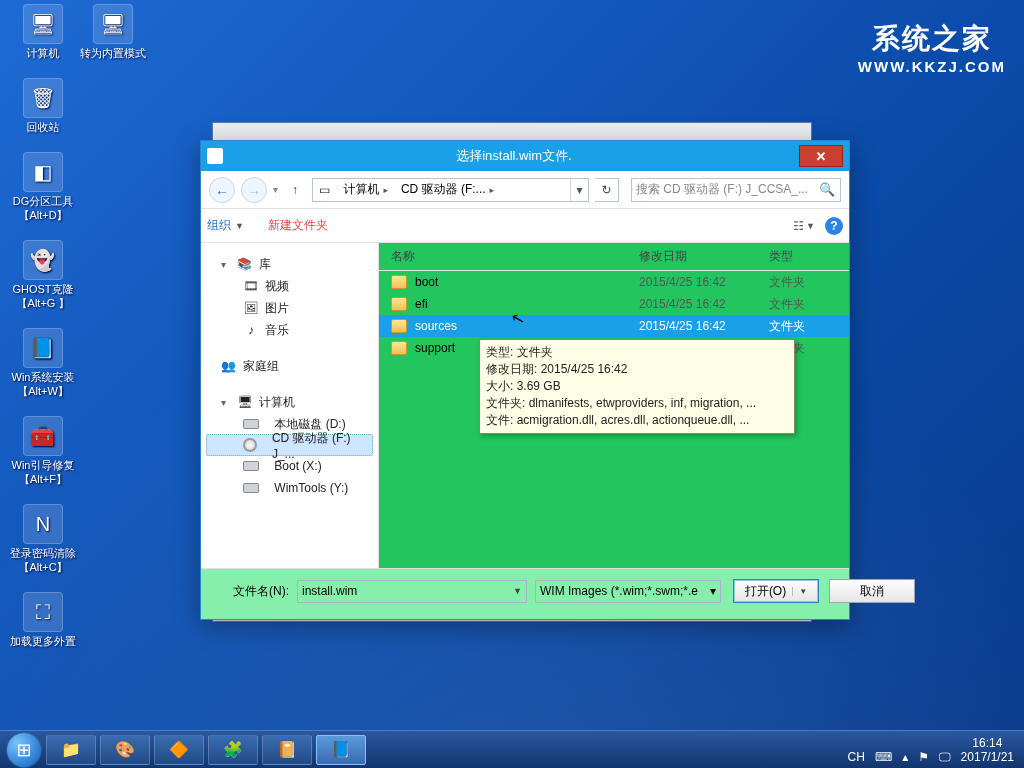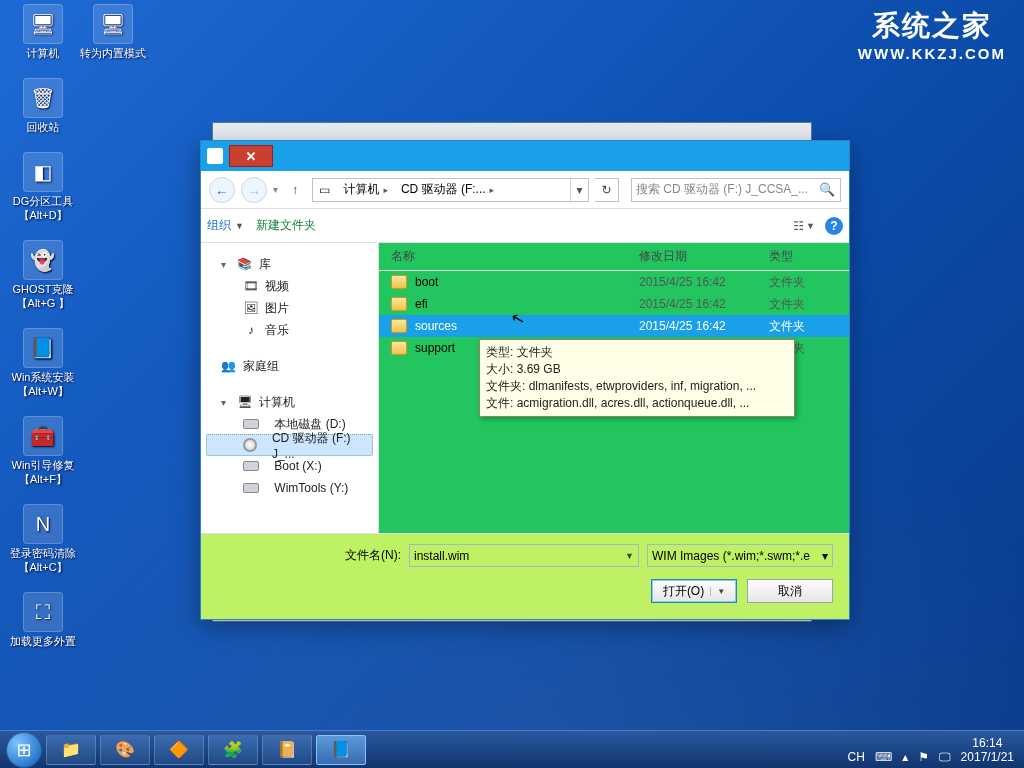--- a/index.html
+++ b/index.html
@@ -1,21 +1,21 @@
 <!DOCTYPE html>
 <html><head>
 <meta charset="utf-8">
 <style>
 *{box-sizing:border-box;margin:0;padding:0;font-family:"Microsoft YaHei",Tahoma,sans-serif;font-size:12px}
 html,body{width:1024px;height:768px;overflow:hidden}
 .desktop{width:1024px;height:768px;background:linear-gradient(135deg,#1e6ad4 0%,#0a4aa8 60%,#0a3a8a 100%);position:relative}
 .rays{position:absolute;inset:0;background:
  radial-gradient(circle at 50% 120%,rgba(255,255,255,.10),transparent 60%);
  pointer-events:none}
-.watermark{position:absolute;top:7px;right:18px;color:#fff;text-align:center;font-weight:bold}
+.watermark{position:absolute;top:20px;right:18px;color:#fff;text-align:center;font-weight:bold}
 .watermark .l1{font-size:28px;letter-spacing:2px}
 .watermark .l2{font-size:15px;letter-spacing:2px}
 .icons{position:absolute;left:8px;top:4px;display:flex;flex-direction:column;gap:18px}
 .icons2{position:absolute;left:78px;top:4px;display:flex;flex-direction:column;gap:18px}
 .dicon{width:70px;text-align:center;color:#fff;text-shadow:1px 1px 2px #003;cursor:default}
 .dicon .g{width:40px;height:40px;margin:0 auto 2px;background:rgba(255,255,255,.15);border:1px solid rgba(255,255,255,.2);border-radius:4px;display:flex;align-items:center;justify-content:center;font-size:20px}
 .dicon .t{font-size:11px;line-height:14px;white-space:pre-line}
 .taskbar{position:absolute;bottom:0;left:0;right:0;height:38px;background:linear-gradient(#2a58a0,#11356e);border-top:1px solid #4a7dc4;display:flex;align-items:center;padding:0 6px;color:#fff}
 .start{width:36px;height:36px;border-radius:50%;background:radial-gradient(circle at 30% 30%,#7ac3ff,#0a5dbb);border:1px solid #2a5a9a;display:flex;align-items:center;justify-content:center;color:#fff;font-size:18px}
 .tbtn{width:50px;height:30px;margin-left:4px;background:linear-gradient(#3a6bb0,#214a85);border:1px solid rgba(255,255,255,.2);border-radius:2px;display:flex;align-items:center;justify-content:center;font-size:16px}
@@ -67,21 +67,21 @@
 .row .fold{width:16px;height:14px;background:linear-gradient(#ffe69a,#f2c14e);border:1px solid #cc9a1e;border-radius:2px;margin-right:8px}
 .row .nm{width:224px}
 .row .dt{width:130px;color:#555}
 .row .tp{color:#555}
 .row.sel{background:#1aa0e8;color:#fff}
 .row.sel .dt,.row.sel .tp{color:#fff}
 
 .tooltip{position:absolute;left:100px;top:96px;width:316px;background:#ffffe8;border:1px solid #8a8a60;padding:4px 6px;color:#222;line-height:17px;box-shadow:2px 2px 5px rgba(0,0,0,.3)}
 .cursor{position:absolute;left:132px;top:66px;font-size:16px;color:#000;transform:rotate(-15deg)}
 
-.footer{border-top:1px solid #e0e0e0;padding:10px 16px 16px;display:flex;flex-direction:column;gap:12px;background:#bef264}
+.footer{border-top:1px solid #e0e0e0;padding:10px 16px 16px;display:flex;flex-direction:row;gap:12px;background:#86efac}
 .fn-row{display:flex;align-items:center;gap:8px}
 .fn-label{width:64px;text-align:right}
 .fn-input{width:230px;height:23px;border:1px solid #aab5c4;padding:0 4px;display:flex;align-items:center;justify-content:space-between}
 .fn-input .dd{font-size:9px;color:#444}
 .filter{width:186px;height:23px;border:1px solid #aab5c4;padding:0 4px;display:flex;align-items:center;justify-content:space-between;overflow:hidden;white-space:nowrap}
 .btnrow{display:flex;justify-content:flex-end;gap:10px}
 .wbtn{width:86px;height:24px;border:1px solid #9aa5b4;background:linear-gradient(#fdfdfd,#e6e6e6);display:flex;align-items:center;justify-content:center;gap:4px}
 .wbtn.def{border:1px solid #2a84c9;box-shadow:inset 0 0 0 1px #8ac8f0}
 .wbtn .tri{font-size:8px;color:#444;border-left:1px solid #bbb;padding-left:6px;margin-left:2px}
 
@@ -142,20 +142,21 @@
         <div class="g">🖥</div>
         <div class="t">转为内置模式</div>
       </div>
     </div>
 
   <div class="hidden-window"></div>
 
   <div class="dialog">
     <div class="titlebar">
       <div class="ticon"></div>
+      <div class="ttext">选择install.wim文件.</div>
       <div class="closebtn">✕</div>
     </div>
 
     <div class="navrow">
       <div class="navbtn">←</div>
       <div class="navbtn dis">→</div>
       <span class="chev">▾</span>
       <div class="uparrow">↑</div>
       <div class="addrbox">
         <div class="seg">
@@ -174,21 +175,21 @@
       </div>
       <div class="refresh">↻</div>
       <div class="searchbox">
         <span>搜索 CD 驱动器 (F:) J_CCSA_...</span>
         <span class="sicon">🔍</span>
       </div>
     </div>
 
     <div class="toolbar">
       <span class="org"><span>组织</span><span class="tri">▼</span></span>
-      <span style="margin-left:12px;color:#15803d">新建文件夹</span>
+      <span style="margin-left:24px;color:#ef4444">新建文件夹</span>
       <div class="right">
         <span class="viewbtn">☷ <span style="font-size:9px">▼</span></span>
         <span class="help">?</span>
       </div>
     </div>
 
     <div class="body">
       <div class="side">
         <div class="grp">
           <div class="node">
@@ -258,20 +259,21 @@
               <span class="nm">support</span>
               <span class="dt">2015/4/25 16:42</span>
               <span class="tp">文件夹</span>
             </div>
           </div>
 
         <div class="cursor">↖</div>
 
         <div class="tooltip">
           <div>类型: 文件夹</div>
+          <div>修改日期: 2015/4/25 16:42</div>
           <div>大小: 3.69 GB</div>
           <div>文件夹: dlmanifests, etwproviders, inf, migration, ...</div>
           <div>文件: acmigration.dll, acres.dll, actionqueue.dll, ...</div>
         </div>
       </div>
     </div>
 
     <div class="footer">
       <div class="fn-row">
         <div style="flex:1"></div>

